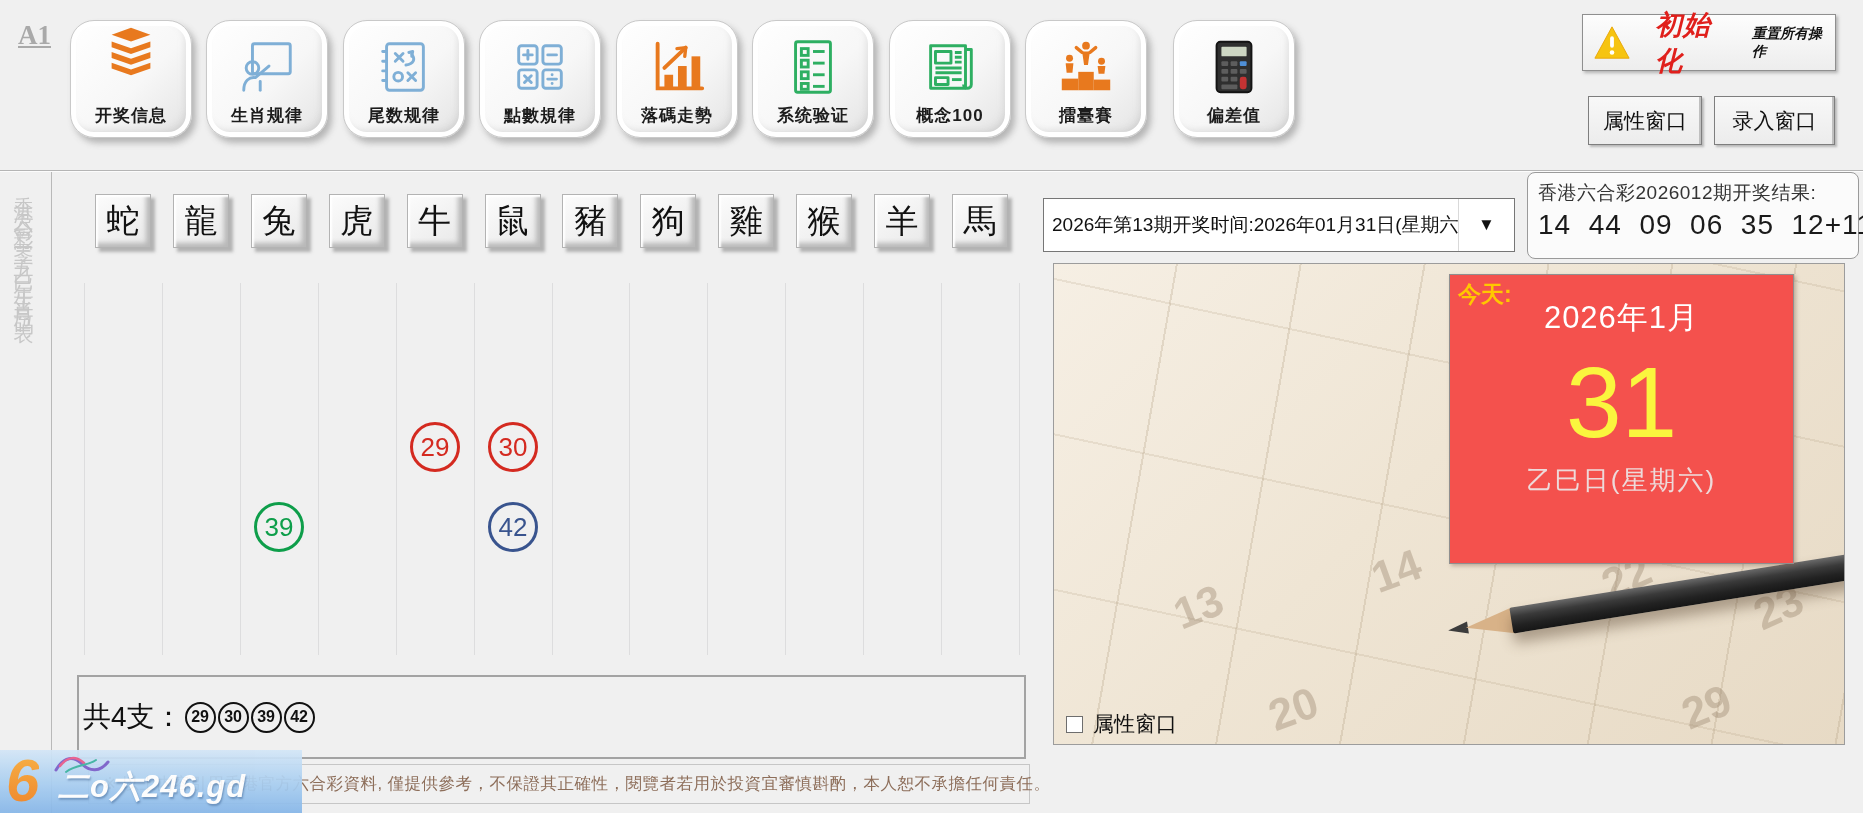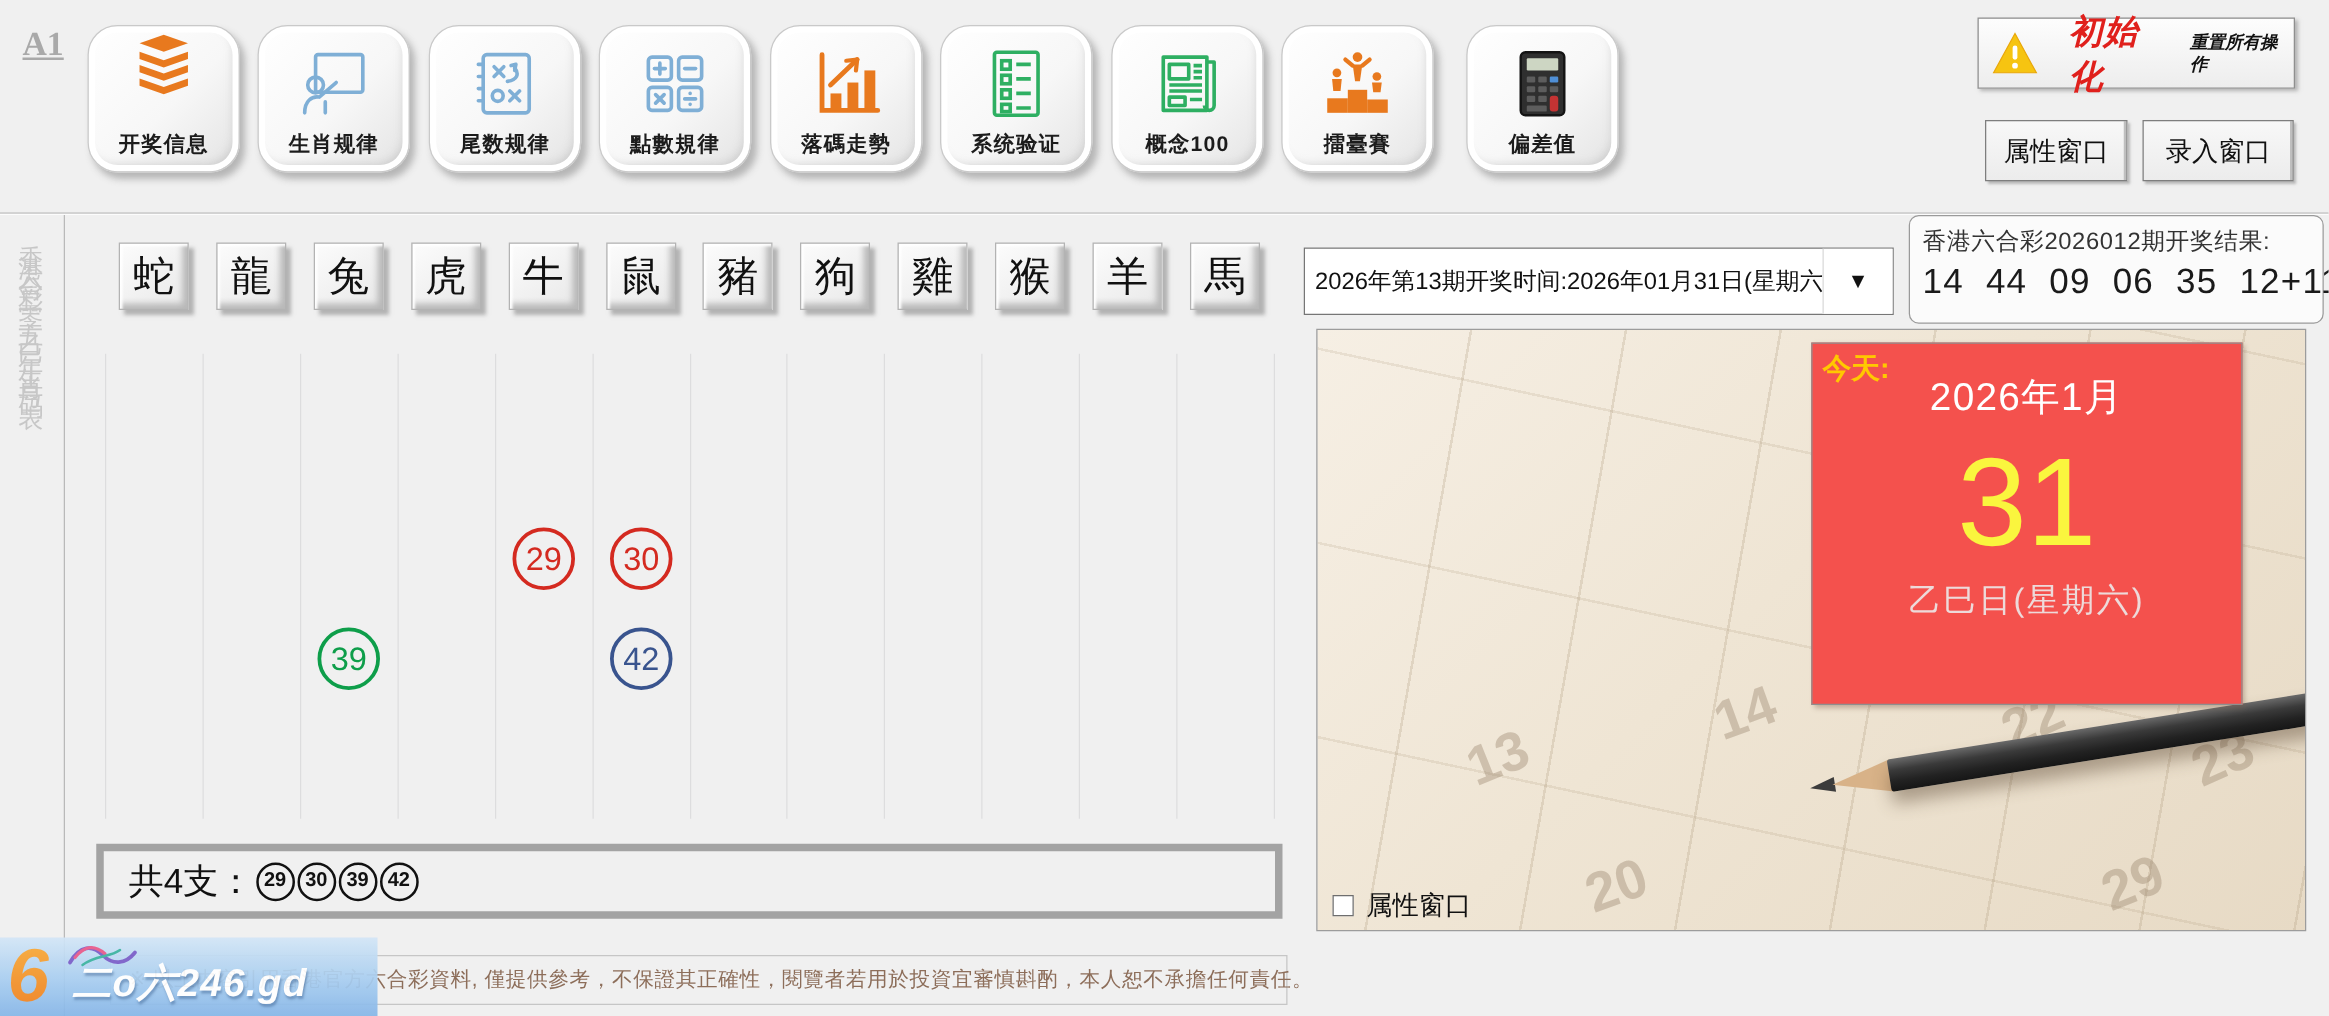--- a/index.html
+++ b/index.html
@@ -47,22 +47,22 @@
     display:flex;align-items:center;justify-content:center;font-size:33px;color:#111;cursor:pointer;}
 
   
   #chart{position:absolute;left:84px;top:283px;width:936px;height:372px;display:flex;}
   .chart-col{flex:1 1 0;border-right:1px solid #ddddde;}
   .chart-col:first-child{border-left:1px solid #ddddde;}
   .ball{position:absolute;width:50px;height:50px;border-radius:50%;border-width:3px;border-style:solid;
     display:flex;align-items:center;justify-content:center;font-size:26px;font-weight:500;background:transparent;}
 
   
-  .summary-box{position:absolute;left:77px;top:675px;width:949px;height:60px;border:6px solid #a3a3a3;
-    display:flex;align-items:center;padding-left:20px;}
+  .summary-box{position:absolute;left:77px;top:675px;width:949px;height:84px;border:2px solid #a3a3a3;
+    display:flex;align-items:center;padding-left:4px;}
   .summary-label{font-size:28px;color:#111;}
   .mini-ball{display:inline-flex;width:31px;height:31px;border:2px solid #111;border-radius:50%;
     align-items:center;justify-content:center;font-size:16px;font-weight:bold;color:#111;margin-left:2px;}
 
   
   .dropdown{position:absolute;left:1043px;top:198px;width:472px;height:54px;background:#fff;
     border:1px solid #767676;display:flex;align-items:center;cursor:pointer;}
   .dropdown-text{flex:1;font-size:19px;color:#111;padding:0 6px 0 8px;white-space:nowrap;overflow:hidden;}
   .dropdown-arrow{width:56px;height:100%;display:flex;align-items:center;justify-content:center;
     font-size:17px;color:#111;border-left:1px solid #d9d9d9;background:#fff;cursor:pointer;}

